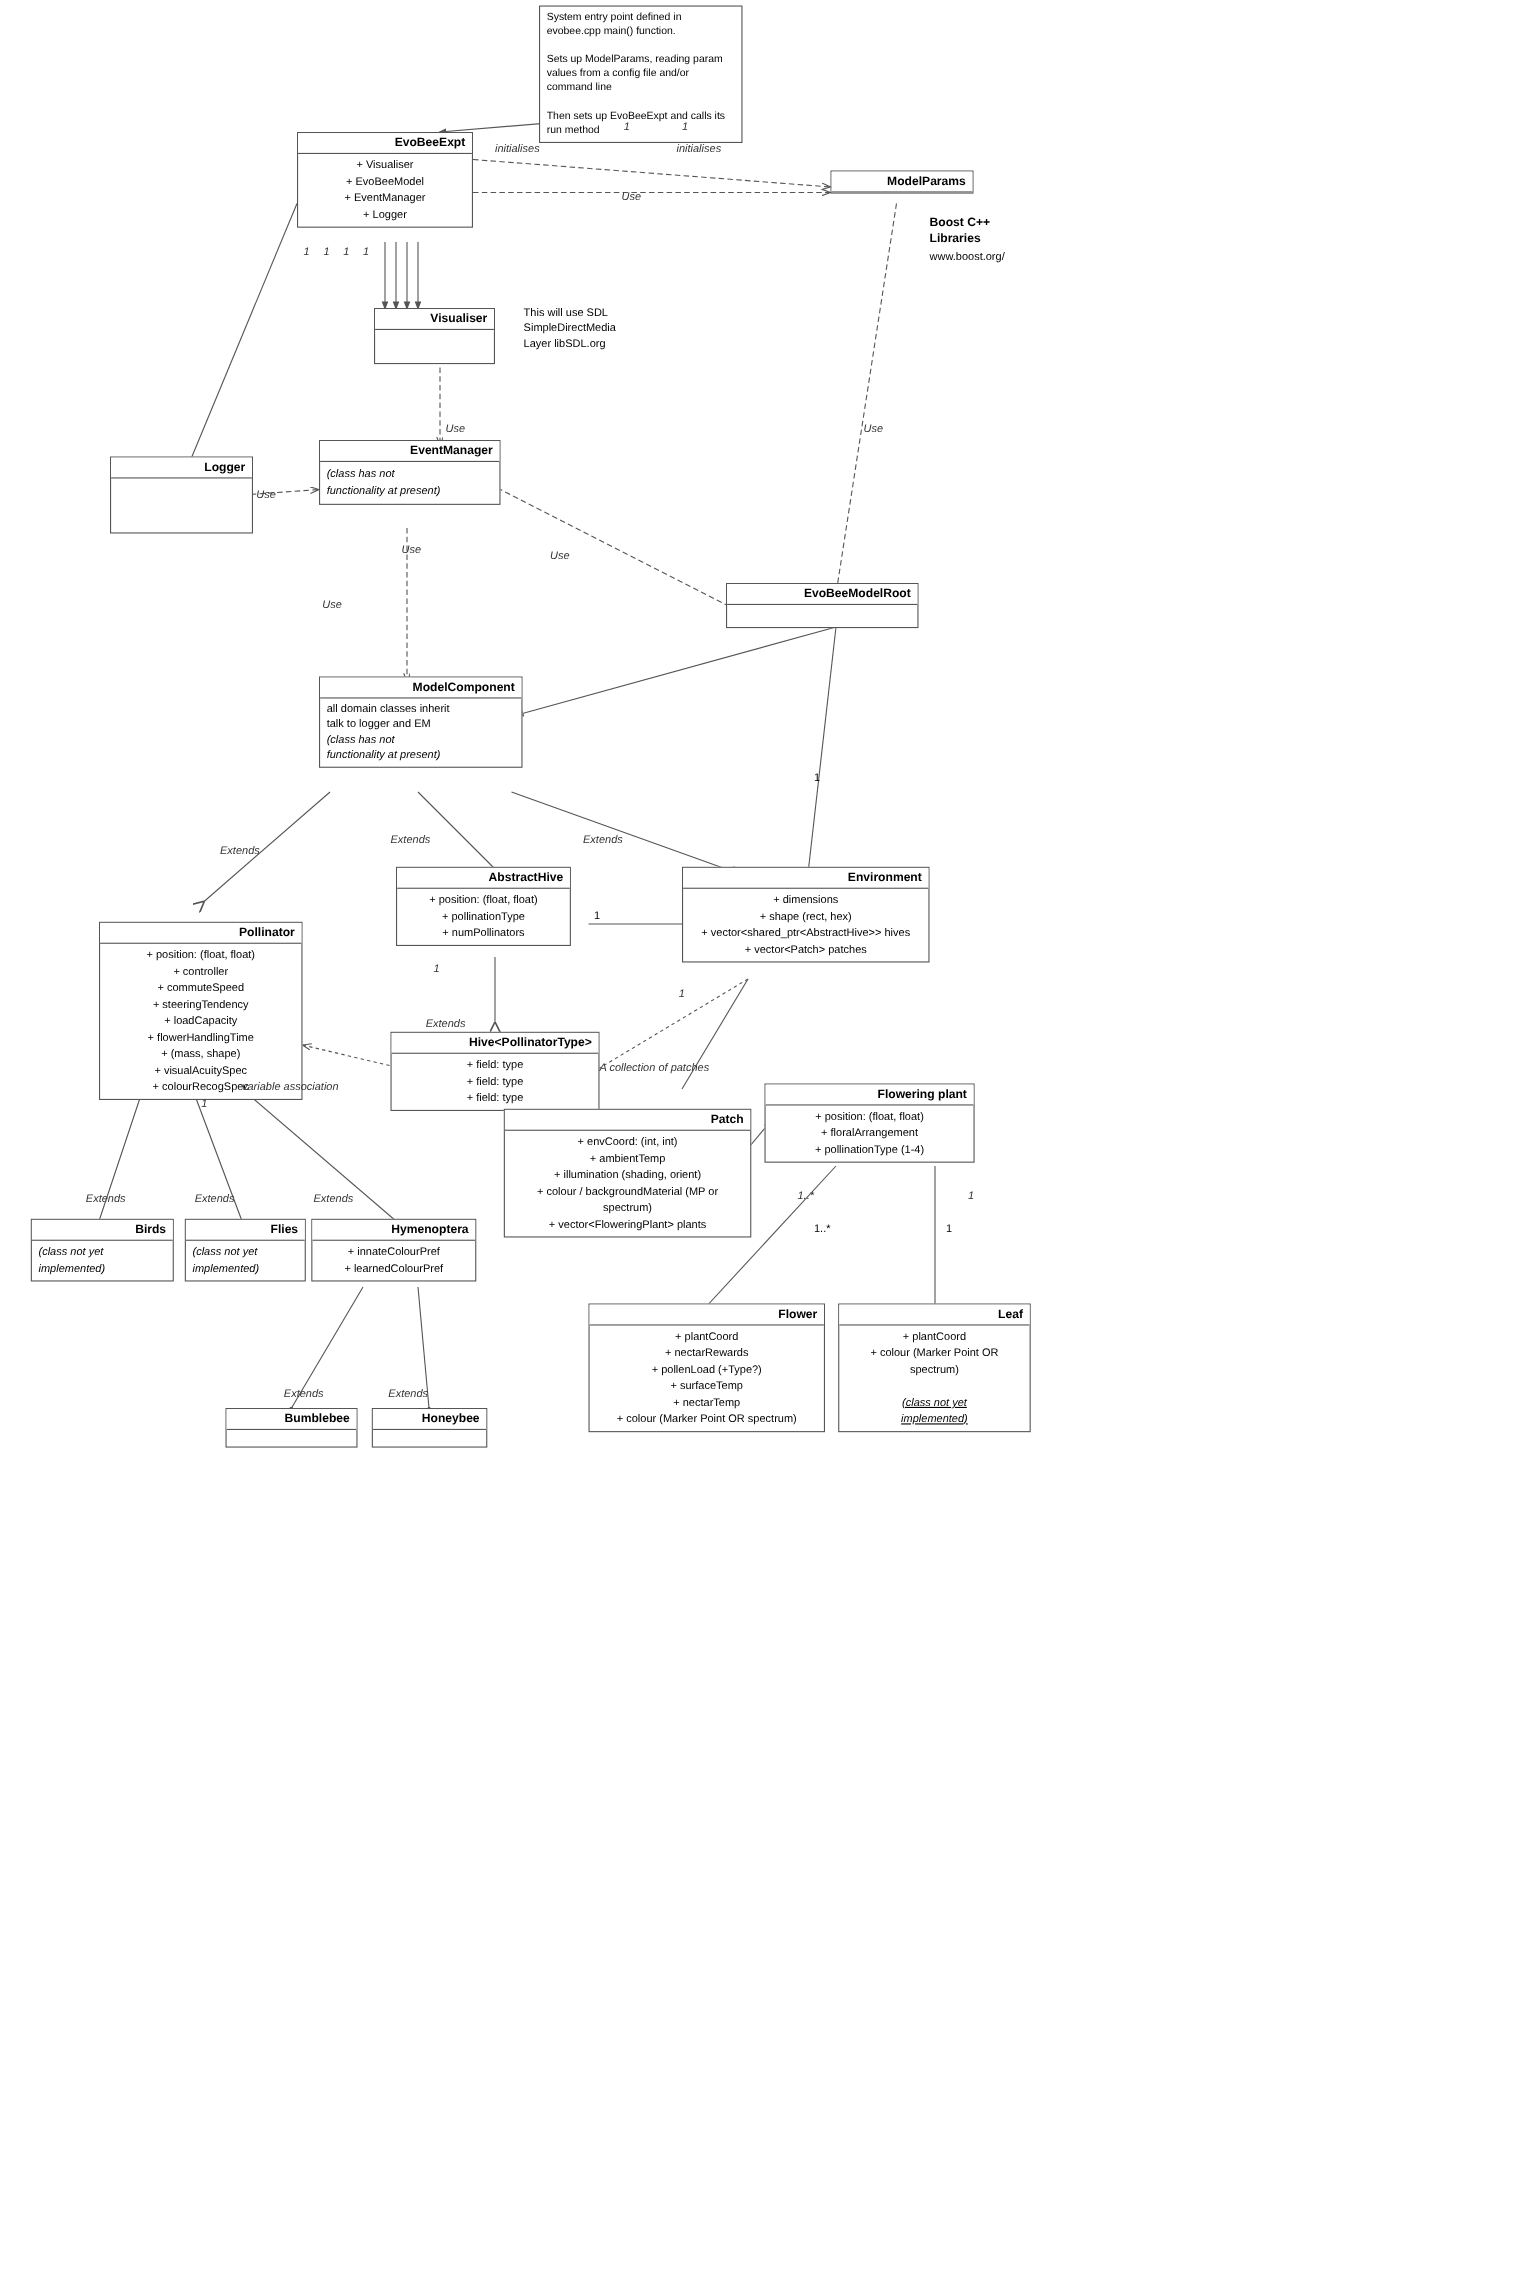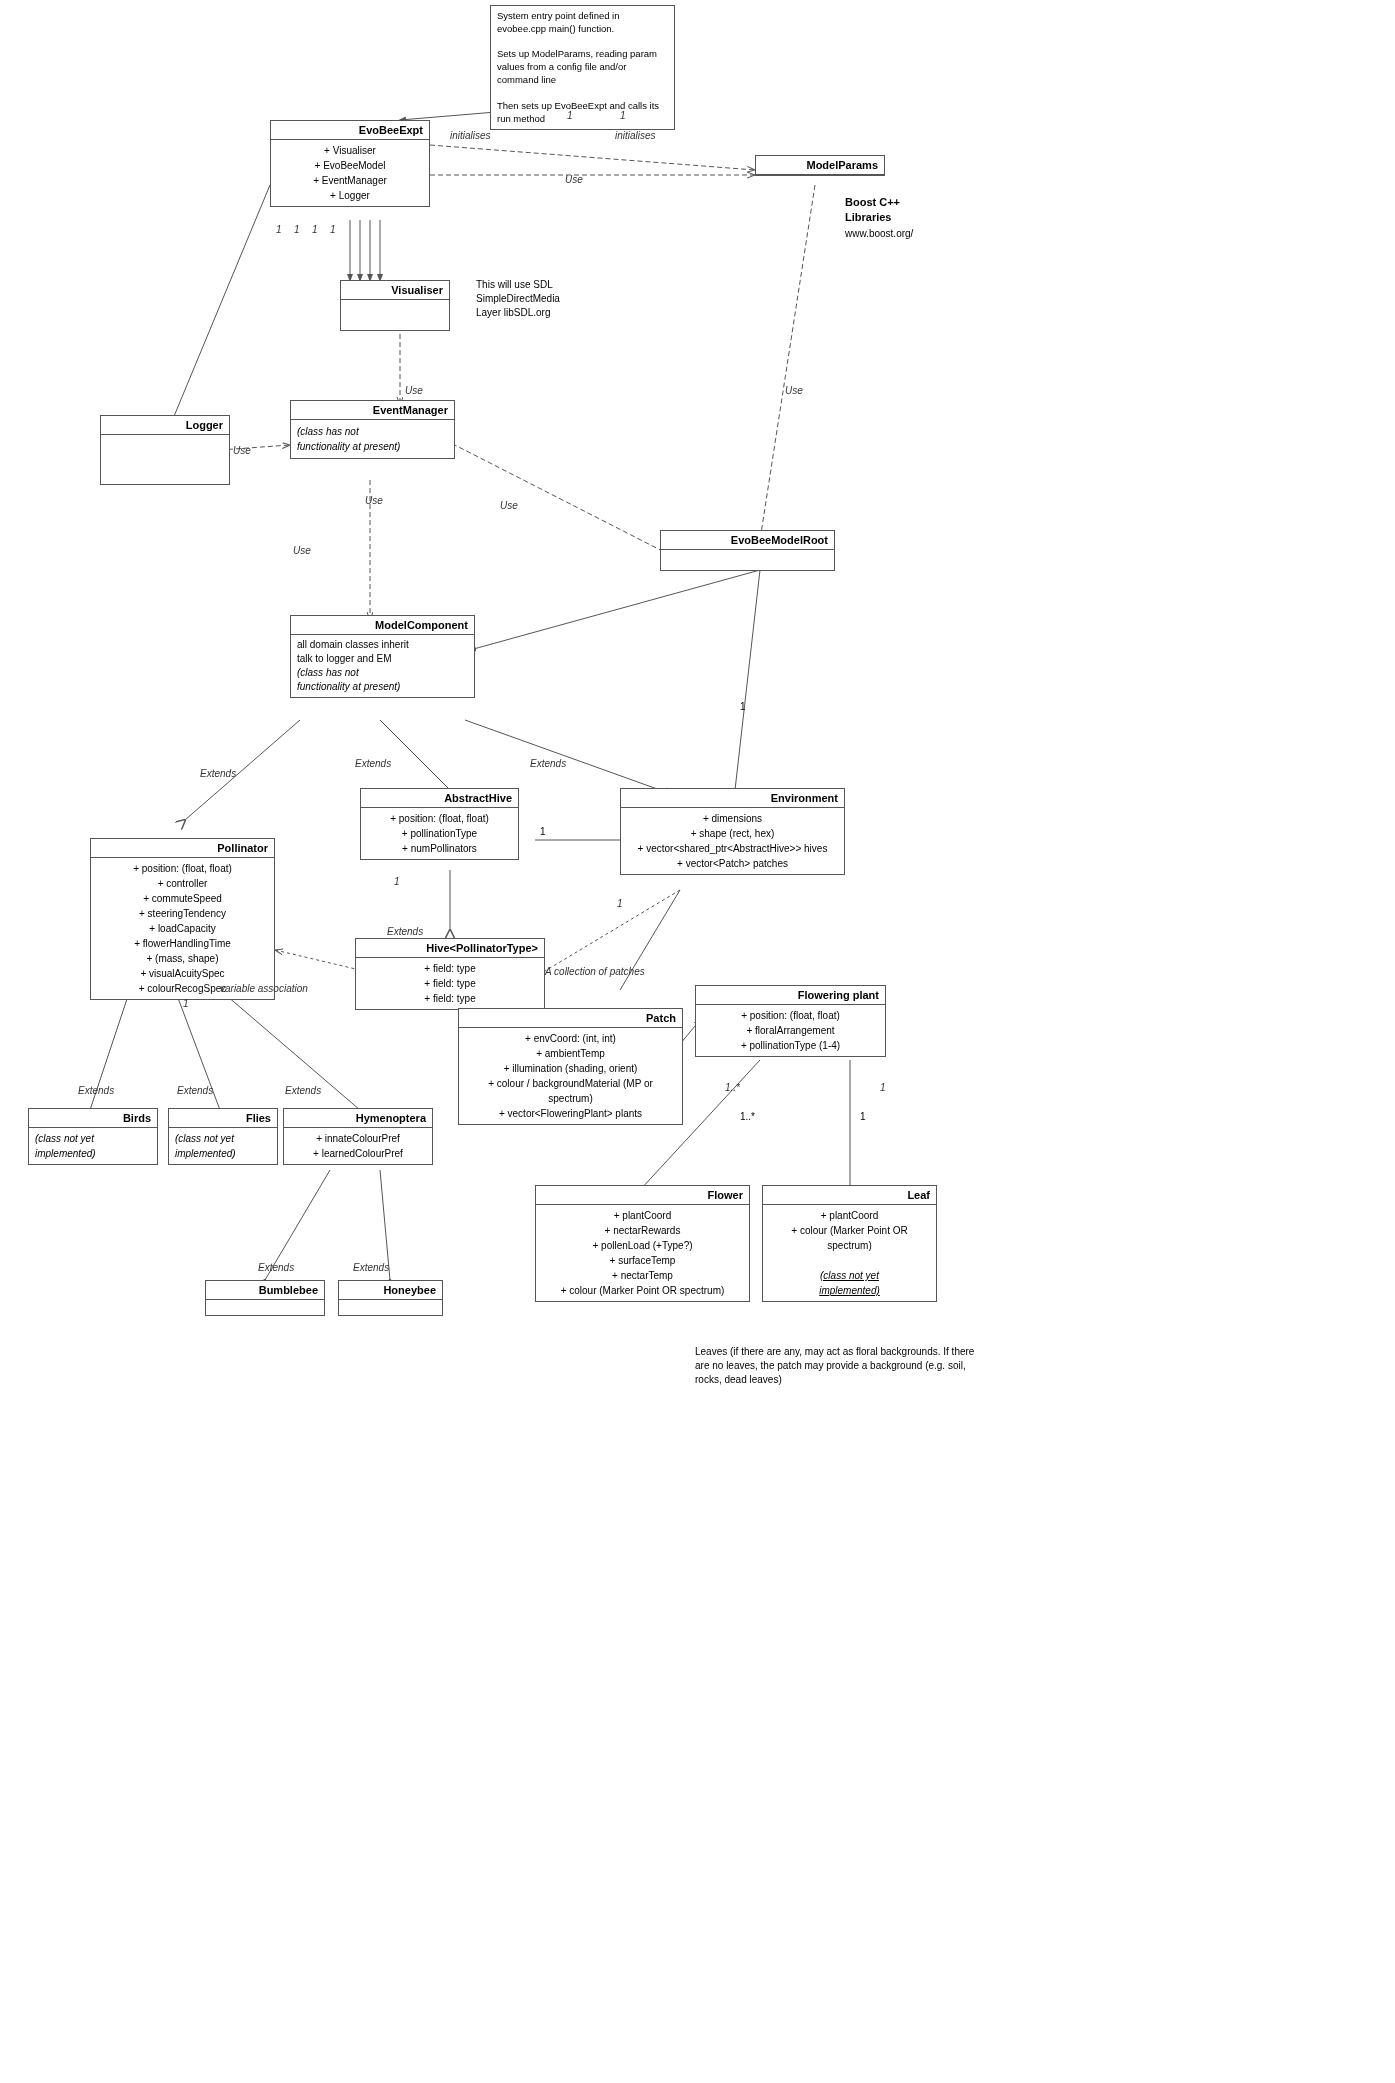--- a/index.html
+++ b/index.html
@@ -372,17 +372,14 @@
   <div class="uml-box" style="left:762px; top:1185px; width:175px;">
     <div class="box-title">Leaf</div>
     <div class="box-body">
       <span class="attr">+ plantCoord</span>
       <span class="attr">+ colour (Marker Point OR spectrum)</span>
       <br>
       <span class="attr" style="font-style:italic;text-decoration:underline;">(class not yet<br>implemented)</span>
     </div>
   </div>
 
-  <div style="position:absolute; left:695px; top:1345px; width:290px; font-size:10px; line-height:1.4;">
-    Leaves (if there are any, may act as floral backgrounds. If there are no leaves, the patch may provide a background (e.g. soil, rocks, dead leaves)
-  </div>
 
 </div>
 
 </body></html>

